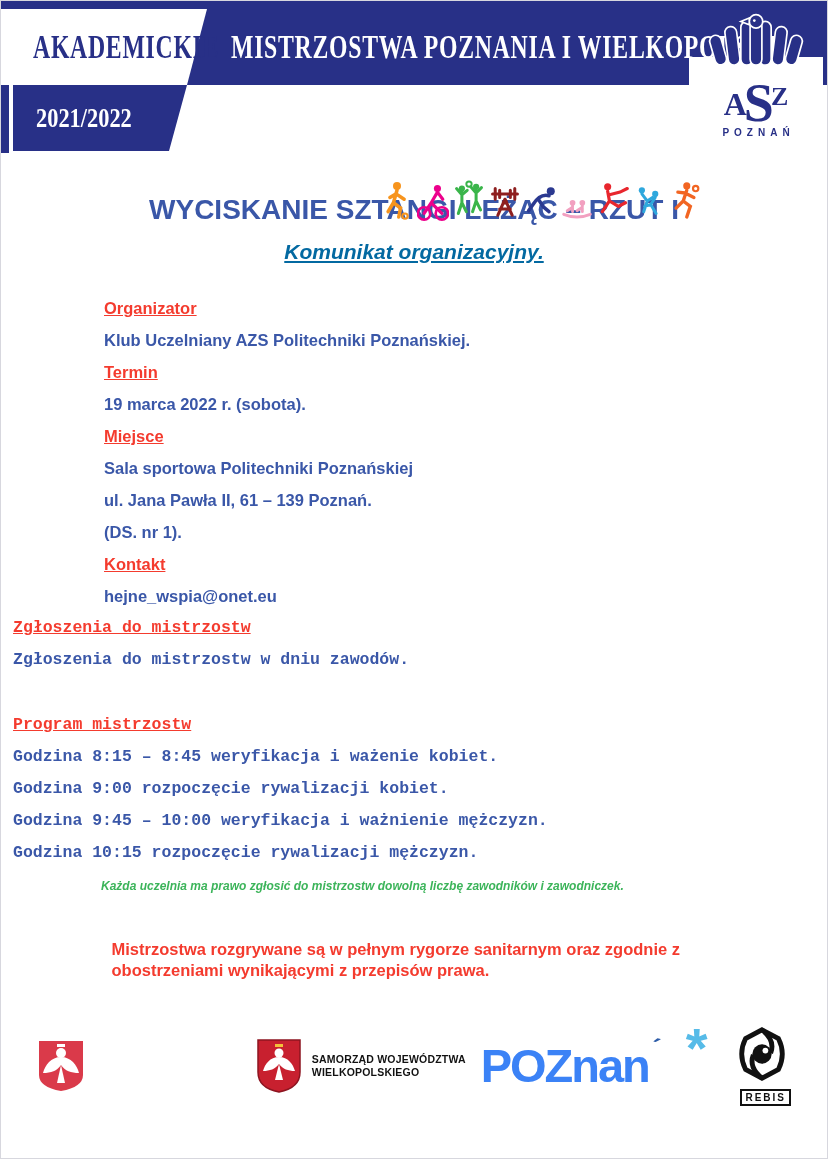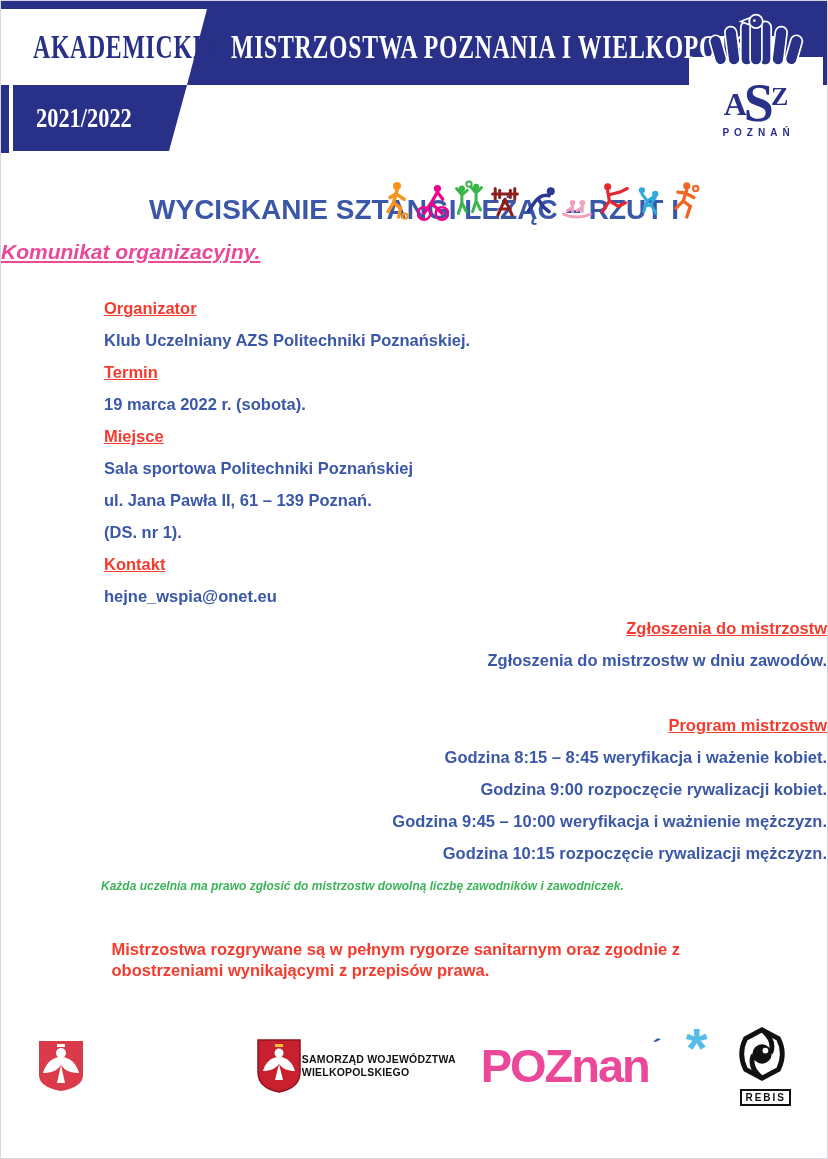--- a/index.html
+++ b/index.html
@@ -34,41 +34,41 @@
   .eagle-svg{position:absolute;top:2px;left:50%;transform:translateX(-50%);width:112px;height:64px;}
   .monogram{position:absolute;top:56px;width:100%;text-align:center;color:#283087;
     font-family:"Liberation Serif",serif;font-weight:700;line-height:60px;}
   .mg-a{font-size:32px;vertical-align:6px;}
   .mg-s{font-size:54px;margin:0 -3px;}
   .mg-z{font-size:26px;vertical-align:16px;}
   .logo-city{position:absolute;bottom:15px;width:100%;text-align:center;color:#283087;
     font-size:10px;font-weight:700;letter-spacing:5px;padding-left:5px;box-sizing:border-box;}
   
   .main-title{margin:32px 0 0 0;text-align:center;color:#3A57A8;font-size:28px;font-weight:700;line-height:34px;}
-  .subtitle{margin:12px 0 0 0;color:#ec4899;font-size:21px;font-weight:700;
+  .subtitle{margin:12px 0 0 0;text-align:center;color:#0369a1;font-size:21px;font-weight:700;
     font-style:italic;text-decoration:underline;line-height:26px;}
   .details{margin:34px 0 0 103px;}
   .details p{margin:0 0 14px 0;font-size:16.5px;font-weight:700;line-height:18px;}
   .red-head{color:#F43B2E;text-decoration:underline;}
   .blue-line{color:#3A57A8;}
-  .center-block p{margin:0 0 14px 0;font-size:16.5px;font-weight:700;line-height:18px;text-align:right;}
+  .center-block p{margin:0 0 14px 12px;font-size:16.5px;font-weight:700;line-height:18px;text-align:left;font-family:Liberation Mono, monospace;}
   .reg-head{margin-top:8px !important;}
   .prog-head{margin-top:47px !important;}
   .note-green{margin:10px 84px 0 100px;width:645px;color:#3CB45A;font-size:12px;font-weight:700;
     font-style:italic;line-height:21px;text-align:justify;}
   .note-red{margin:42px auto 0 auto;max-width:605px;color:#F43B2E;font-size:16.5px;font-weight:700;
     line-height:21px;text-align:left;}
   
   .footer{margin-top:44px;display:flex;align-items:center;padding:0 36px;}
   .f-ministry{display:flex;align-items:center;gap:13px;width:220px;}
   .ministry-text{color:#6b6c6e;font-size:17px;line-height:23px;}
-  .f-wlkp{display:flex;align-items:center;gap:0;width:226px;}
+  .f-wlkp{display:flex;align-items:center;gap:10px;width:226px;}
   .wlkp-text{color:#111;font-size:10.5px;font-weight:800;line-height:13px;letter-spacing:.2px;}
   .f-poznan{width:232px;position:relative;height:70px;display:flex;align-items:center;}
-  .poznan-word{font-size:47px;font-weight:700;color:#ec4899;letter-spacing:-2px;line-height:47px;}
+  .poznan-word{font-size:47px;font-weight:700;color:#3b82f6;letter-spacing:-2px;line-height:47px;}
   .poznan-accent{position:absolute;top:2px;right:52px;color:#2D5CA8;font-size:26px;font-weight:700;transform:rotate(12deg);}
   .poznan-star{position:absolute;top:-16px;right:4px;color:#56BBE8;font-size:56px;font-weight:700;}
   .f-rebis{margin-left:auto;text-align:right;width:80px;}
   .rebis-label{display:inline-block;margin-top:1px;border:2px solid #111;padding:0 3px;
     font-size:10px;font-weight:700;letter-spacing:2px;color:#111;line-height:13px;}
 </style>
 </head>
 <body>
 
 <div class="header">

